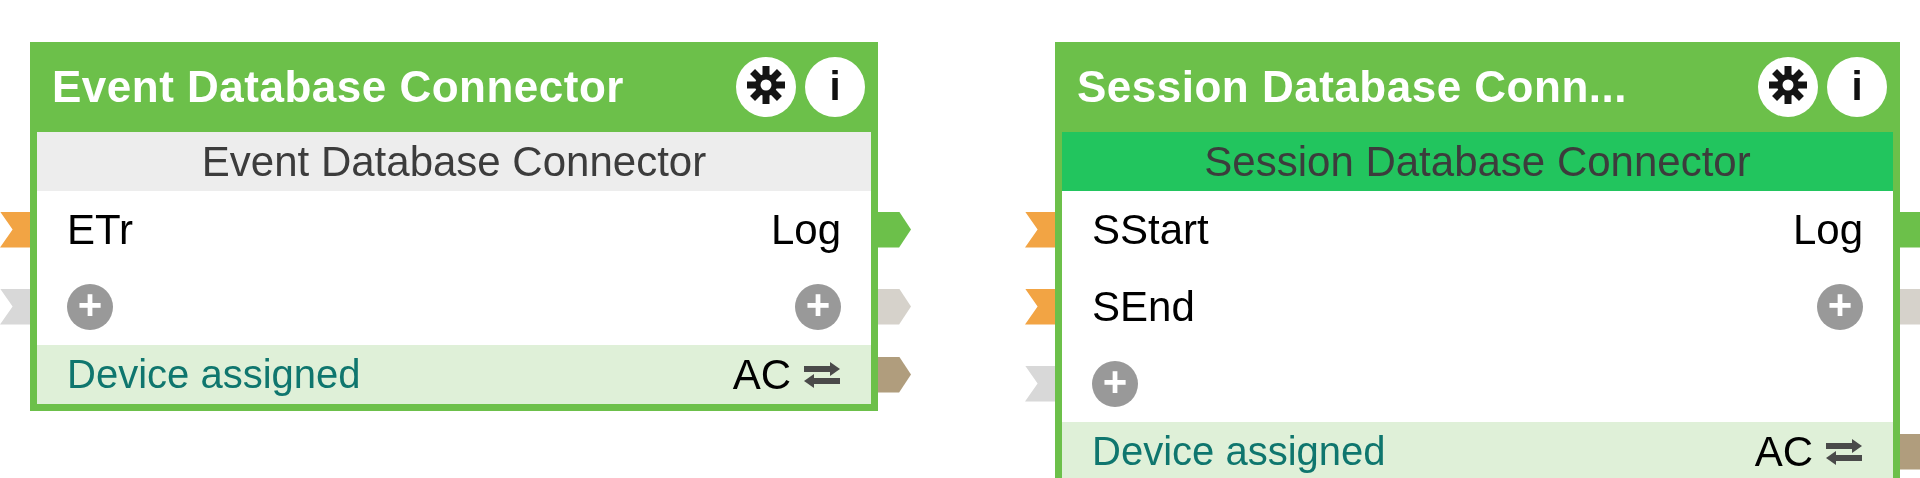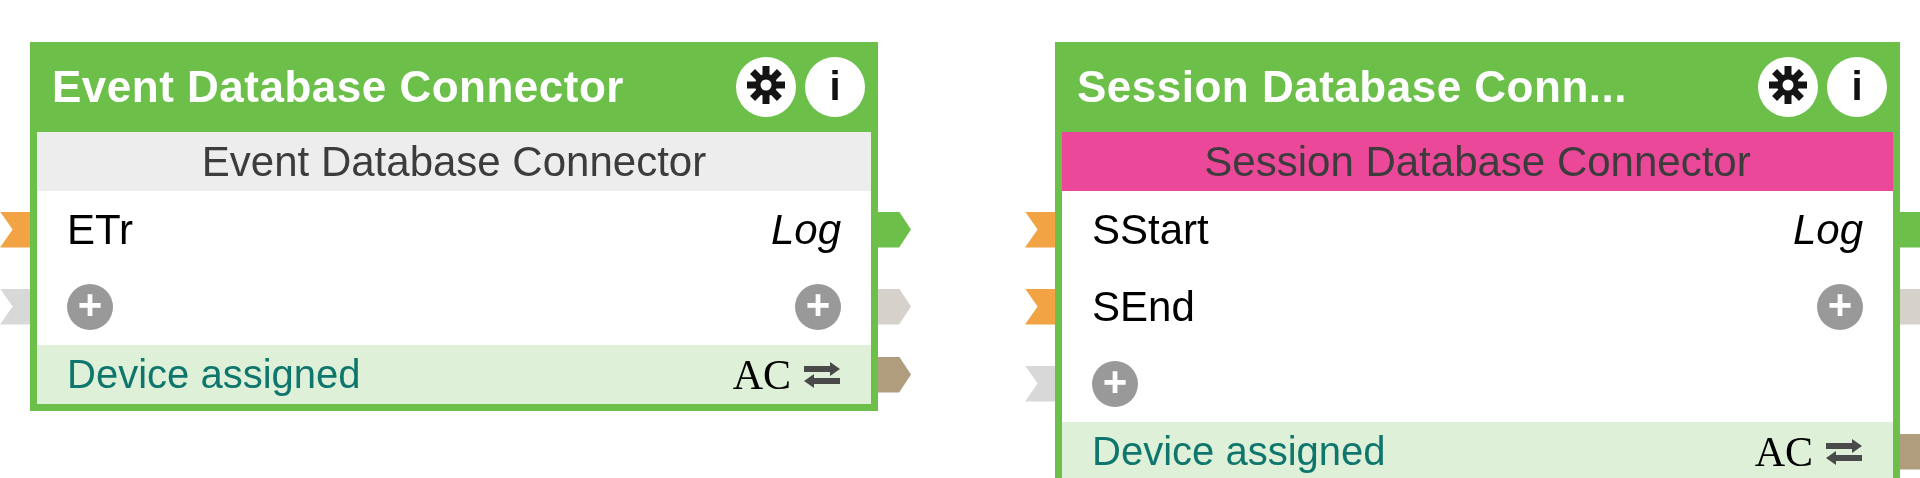--- a/index.html
+++ b/index.html
@@ -63,21 +63,21 @@
 
   .port-row {
     position: relative;
     height: 61px;
     display: flex; align-items: center;
     padding: 8px 30px;
     font-size: 42px;
     color: #000000;
   }
   .port-label-left  { white-space: nowrap; }
-  .port-label-right { margin-left: auto; white-space: nowrap; font-style: italic; }
+  .port-label-right { margin-left: auto; white-space: nowrap; }
 
   .plus-btn {
     width: 46px; height: 46px;
     border-radius: 50%;
     display: flex; align-items: center; justify-content: center;
     color: #ffffff;
     font-size: 42px;
     font-weight: bold;
     line-height: 1;
     cursor: pointer;
@@ -108,21 +108,20 @@
     padding: 0 30px;
     font-size: 40px;
   }
   .footer-status { color: #0f766e; white-space: nowrap; }
   .footer-right {
     margin-left: auto;
     display: flex; align-items: center;
     color: #000000;
     font-size: 42px;
     white-space: nowrap;
-    font-family: Liberation Serif, serif;
   }
   .swap-icon { margin-left: 12px; display: flex; }
 </style>
 </head>
 <body>
 
 <div class="canvas">
 
   <div class="node node-a">
     <div class="node-header" style="background: rgb(108, 192, 74);">
@@ -213,21 +212,21 @@
             <circle cx="20" cy="20" r="5.5" fill="#ffffff"></circle>
           </svg>
         </span>
       </span>
       <span class="hdr-icon">
         <span class="info-glyph">i</span>
       </span>
     </div>
 
     <div class="node-body" style="border-color: rgb(108, 192, 74);">
-      <div class="subtitle-bar" style="background: #ec4899;">
+      <div class="subtitle-bar" style="background: #22c55e;">
         <span>Session Database Connector</span>
       </div>
 
       <div class="port-row">
         <span class="in-tag" style="background: rgb(242, 164, 68);"></span>
         <span class="port-label-left">SStart</span>
         <span class="port-label-right">Log</span>
         <span class="out-tag" style="background: rgb(108, 192, 74);"></span>
       </div>
 

